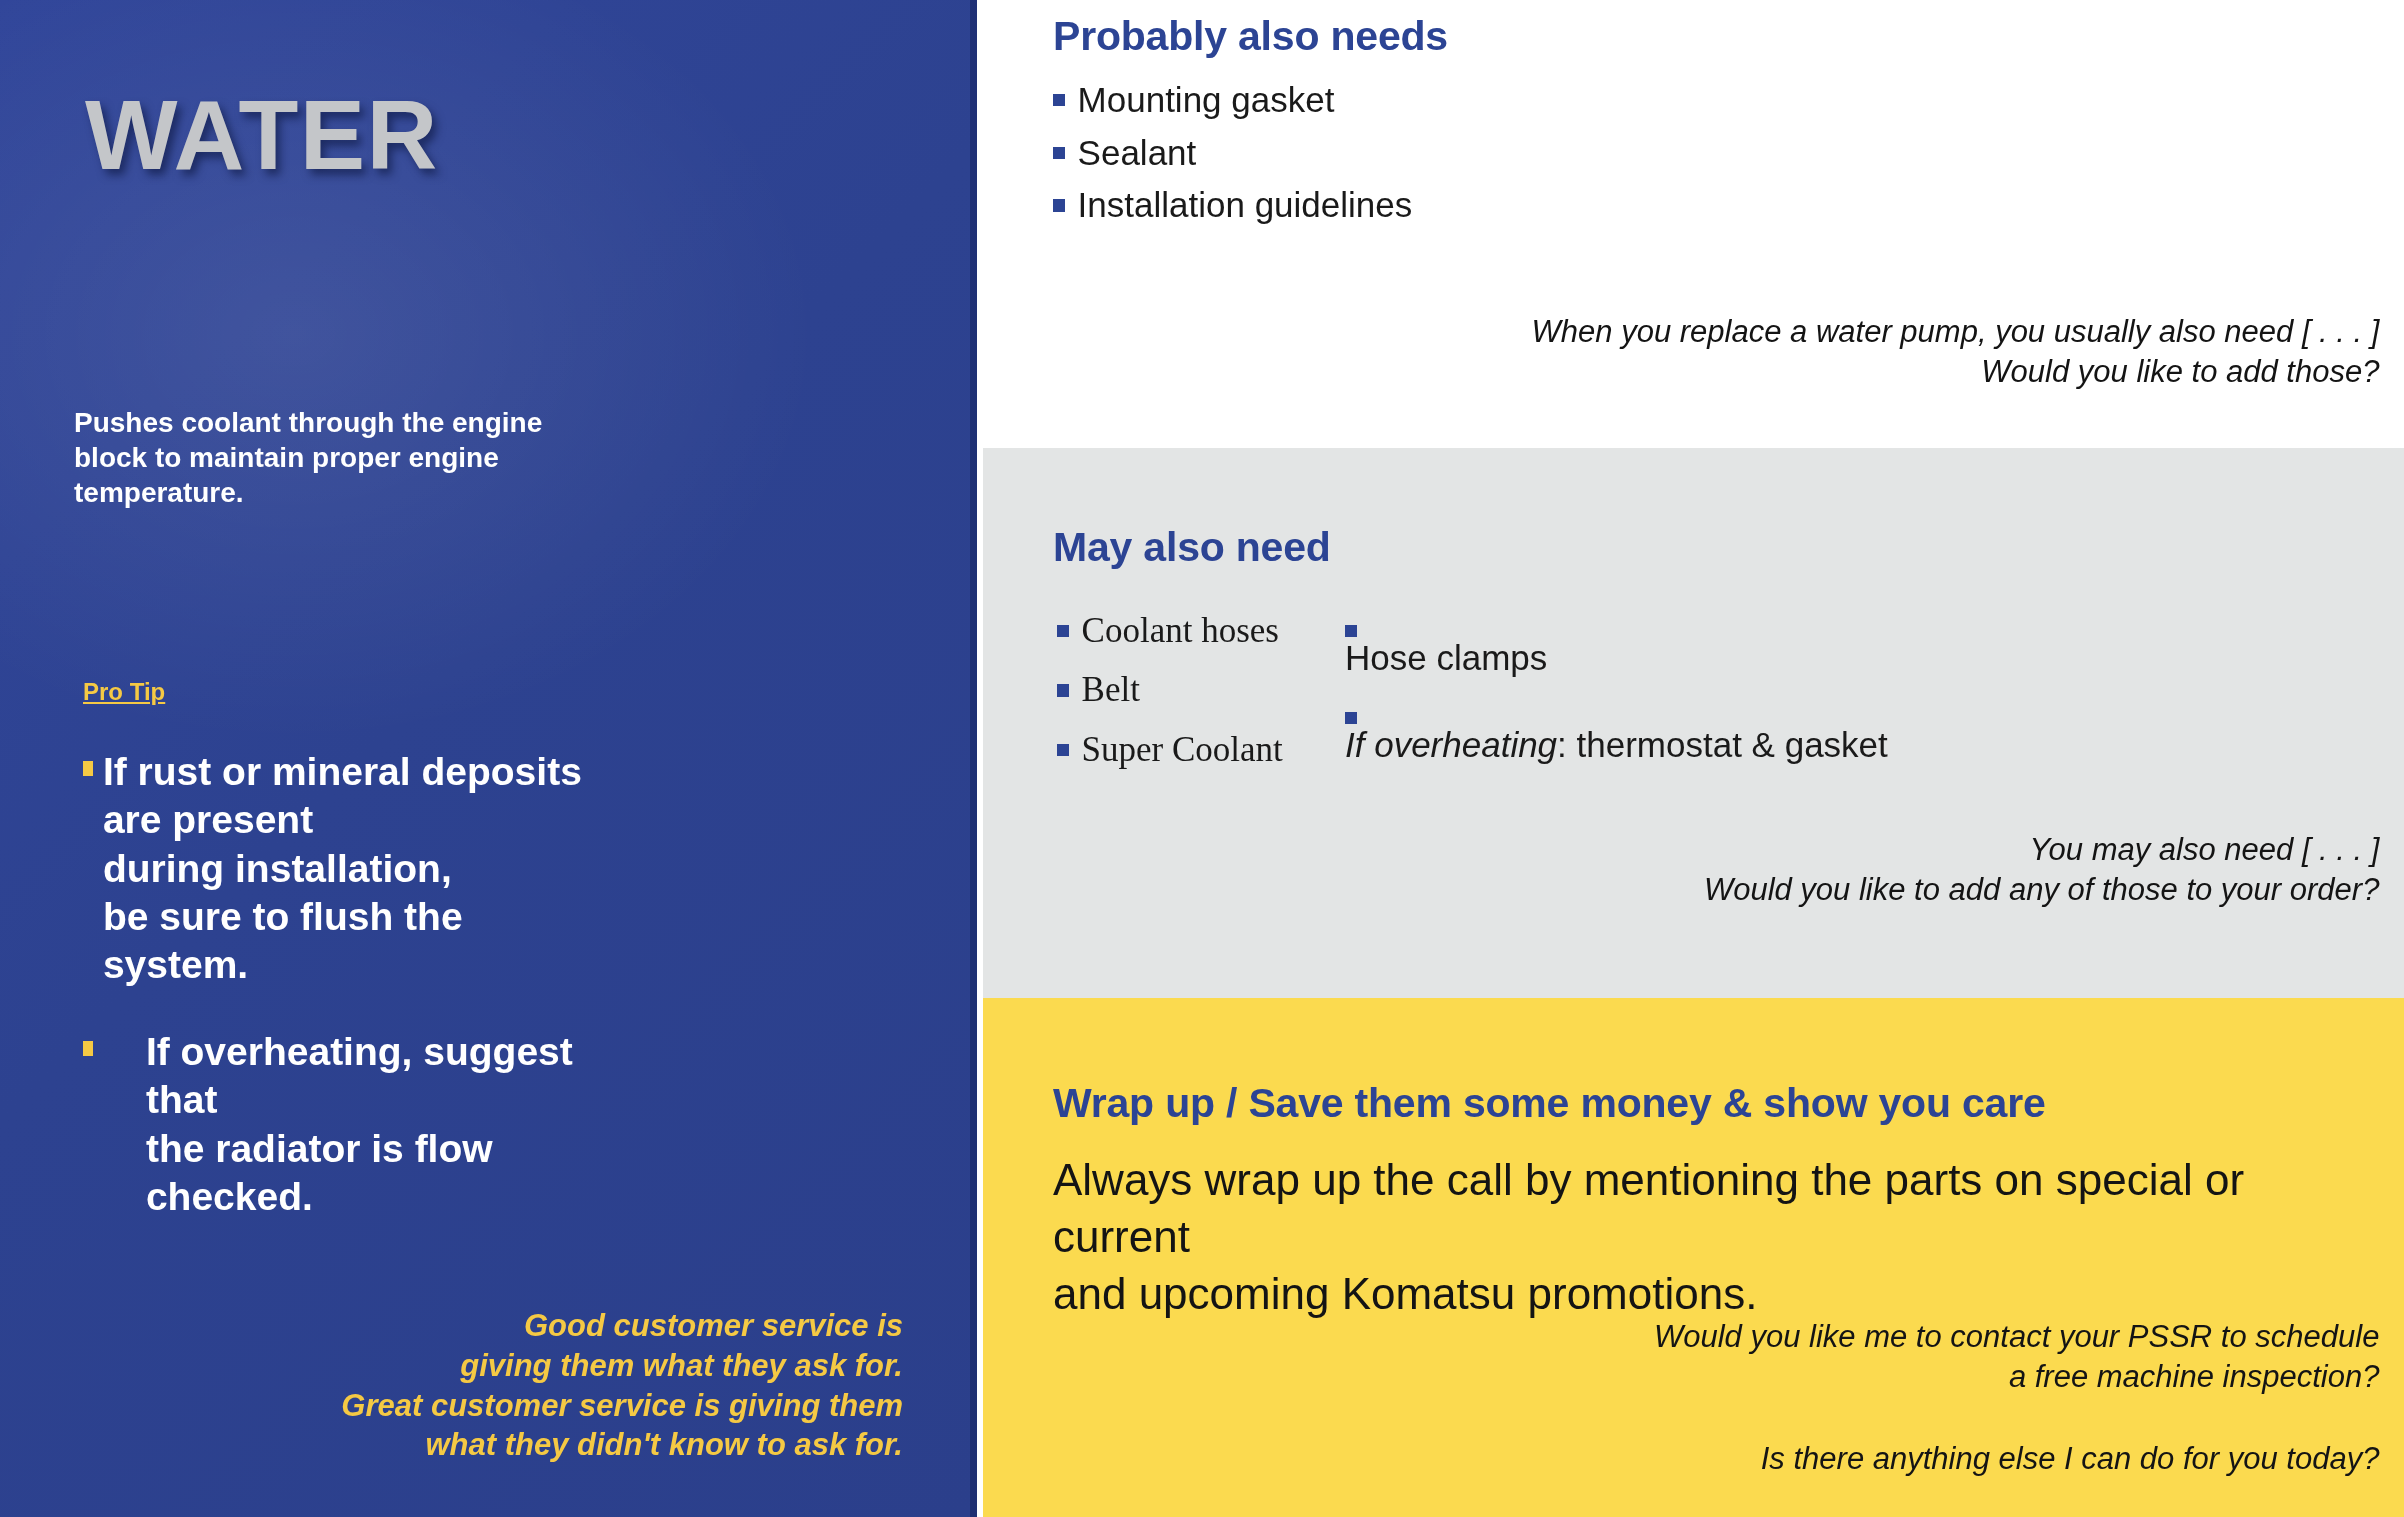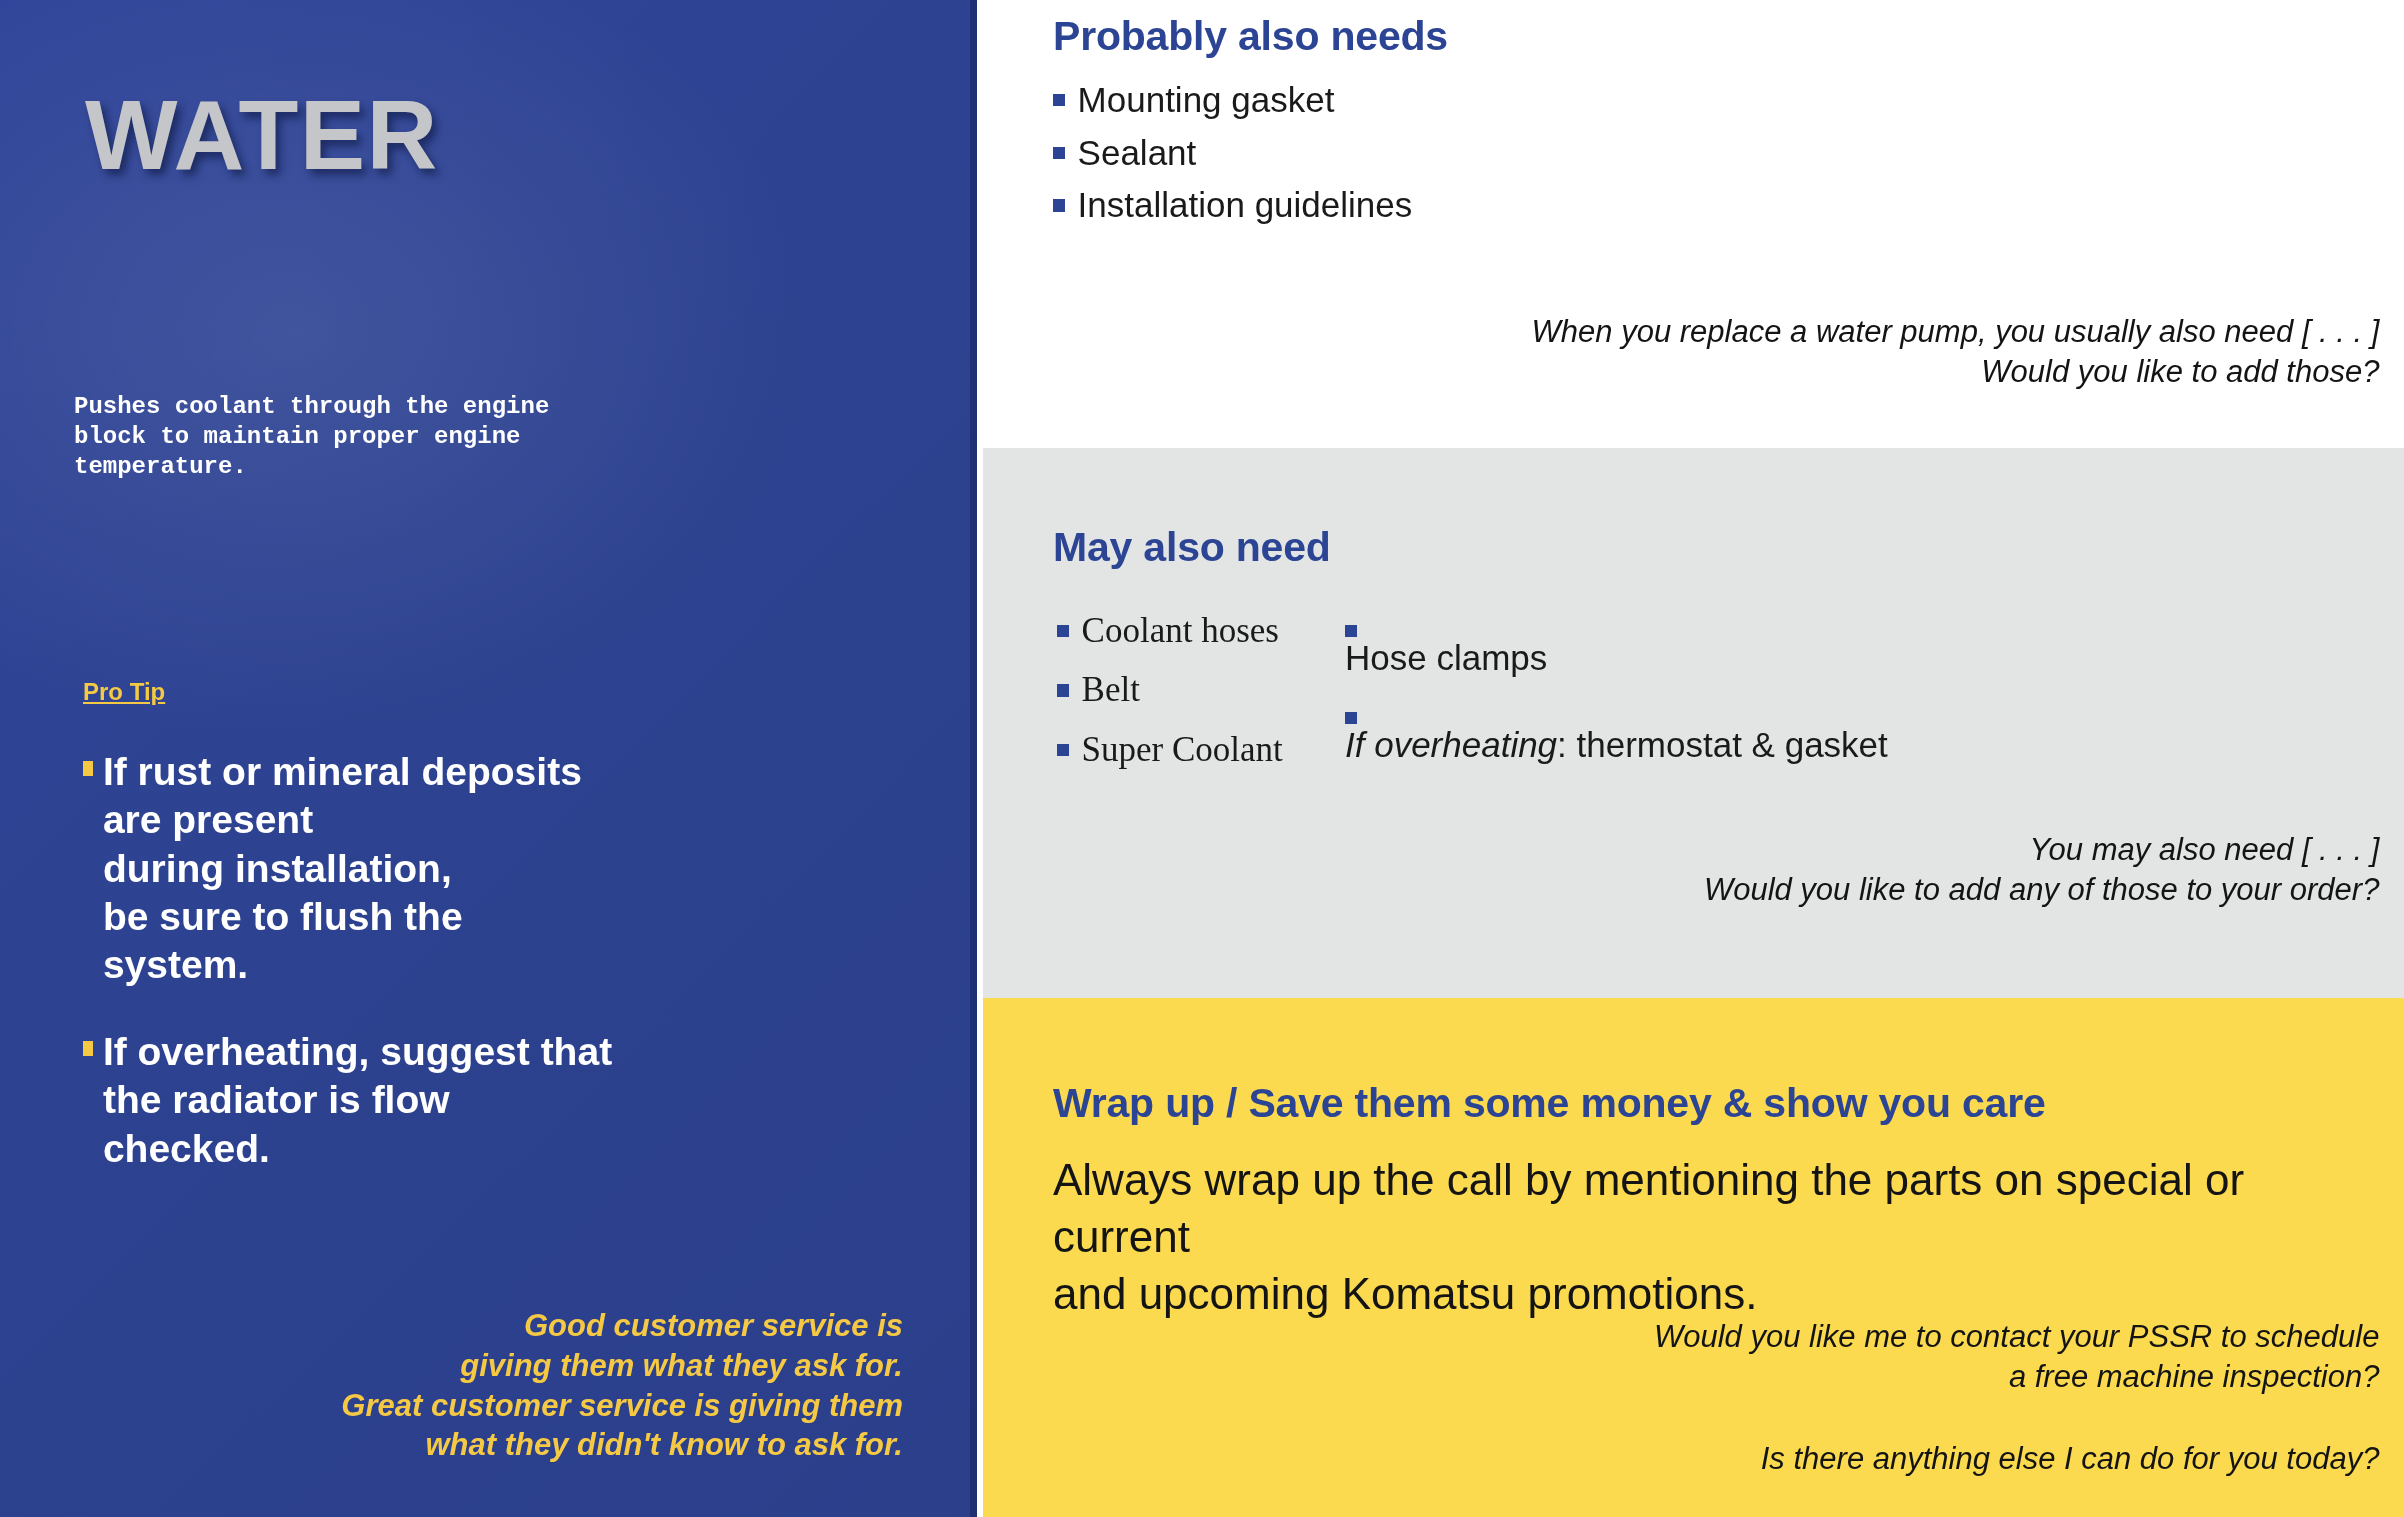--- a/index.html
+++ b/index.html
@@ -55,28 +55,27 @@
     letter-spacing: 1.4px;
     text-shadow: 4.7px 5.7px 8.5px rgba(8,16,52,0.55);
     white-space: nowrap;
   }
   .title-word1 { color: #c4c6c9; }
   .title-word2 { color: #ffffff; }
 
   .lead-text {
     position: absolute;
     left: 74px;
-    top: 392px;
+    top: 405px;
     width: 530px;
     color: #ffffff;
-    font-size: 24px;
+    font-size: 28px;
     font-weight: bold;
     line-height: 1.25;
     font-stretch: condensed;
-    font-family: Liberation Mono, monospace;
   }
 
   .protip-heading {
     position: absolute;
     left: 83px;
     top: 678px;
     color: #f5c944;
     font-size: 24px;
     font-weight: bold;
     text-decoration: underline;
@@ -86,21 +85,21 @@
     position: absolute;
     left: 83px;
     top: 748px;
     width: 530px;
   }
   .protip-item {
     display: flex;
     align-items: flex-start;
     margin-bottom: 38px;
   }
-  .protip-item:last-child { margin-bottom: 8px; }
+  .protip-item:last-child { margin-bottom: 8px; gap: 43px; }
   .bullet-gold {
     flex: 0 0 auto;
     width: 10.4px;
     height: 15px;
     background: #f5c944;
     margin-top: 13.2px;
     margin-right: 9.5px;
   }
   .protip-text {
     color: #ffffff;

